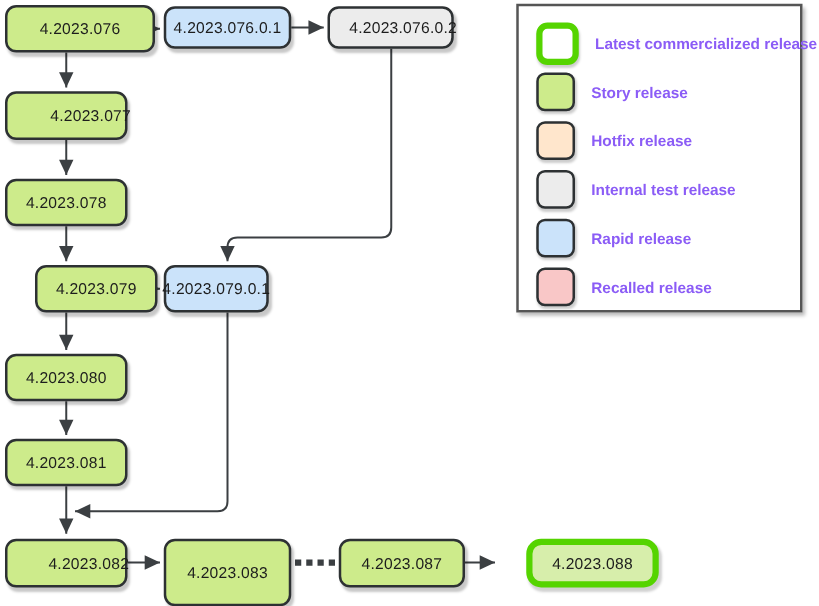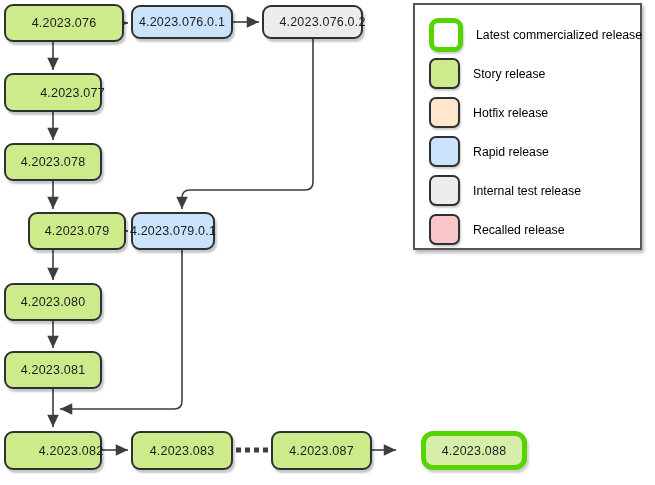--- a/index.html
+++ b/index.html
@@ -40,21 +40,21 @@
     box-sizing:border-box;width:31px;height:31px;flex:0 0 auto;
     border:2px solid var(--node-stroke);border-radius:7px;
     box-shadow:1px 2px 2px rgba(0,0,0,0.2);background:#fff;
   }
   .swatch.sw-latest{width:34px;height:34px;border:5px solid var(--latest-border);border-radius:9px;background:#ffffff;}
   .swatch.sw-story{background:var(--story-fill);}
   .swatch.sw-hotfix{background:var(--hotfix-fill);}
   .swatch.sw-rapid{background:var(--rapid-fill);}
   .swatch.sw-internal{background:var(--internal-fill);}
   .swatch.sw-recalled{background:var(--recalled-fill);}
-  .legend-label{font-size:12.3px;color:#000000;white-space:nowrap;}
+  .legend-label{font-size:12.3px;color:#8b5cf6;white-space:nowrap;font-weight:bold;}
 </style>
 </head>
 <body>
 
 <div class="canvas">
 
   <svg class="edges" viewBox="0 0 655 485">
     <defs>
       <marker id="arrow" viewBox="0 0 10 10" refX="9" refY="5" markerWidth="9" markerHeight="9" orient="auto-start-reverse">
         <path class="arrowhead" d="M0.5,1 L9,5 L0.5,9 Z"></path>
@@ -79,44 +79,44 @@
   <div class="node type-story" style="left:4px;top:4px;width:120px;height:38px;">4.2023.076</div>
   <div class="node type-rapid" style="left:131px;top:5px;width:102px;height:34px;">4.2023.076.0.1</div>
   <div class="node type-internal" style="left:262px;top:5px;width:101px;height:34px;">4.2023.076.0.2</div>
   <div class="node type-story" style="left:4px;top:73px;width:98px;height:39px;padding-left:39px;">4.2023.077</div>
   <div class="node type-story" style="left:4px;top:143px;width:98px;height:38px;">4.2023.078</div>
   <div class="node type-story" style="left:4px;top:212px;width:98px;height:38px;margin-left:24px;">4.2023.079</div>
   <div class="node type-rapid" style="left:131px;top:212px;width:84px;height:38px;">4.2023.079.0.1</div>
   <div class="node type-story" style="left:4px;top:283px;width:98px;height:38px;">4.2023.080</div>
   <div class="node type-story" style="left:4px;top:351px;width:98px;height:38px;">4.2023.081</div>
   <div class="node type-story" style="left:4px;top:431px;width:98px;height:39px;padding-left:36px;">4.2023.082</div>
-  <div class="node type-story" style="left:131px;top:431px;width:102px;height:39px;">4.2023.083</div>
+  <div class="node type-story" style="left:131px;top:431px;width:102px;height:54px;">4.2023.083</div>
   <div class="node type-story" style="left:271px;top:431px;width:101px;height:39px;">4.2023.087</div>
   <div class="node type-latest" style="left:399px;top:431px;width:106px;height:39px;">4.2023.088</div>
 
   <div class="legend">
     <div class="legend-row">
       <span class="swatch sw-latest"></span>
       <span class="legend-label">Latest commercialized release</span>
     </div>
     <div class="legend-row">
       <span class="swatch sw-story"></span>
       <span class="legend-label">Story release</span>
     </div>
     <div class="legend-row">
       <span class="swatch sw-hotfix"></span>
       <span class="legend-label">Hotfix release</span>
     </div>
     <div class="legend-row">
+      <span class="swatch sw-internal"></span>
+      <span class="legend-label">Internal test release</span>
+    </div>
+    <div class="legend-row">
       <span class="swatch sw-rapid"></span>
       <span class="legend-label">Rapid release</span>
-    </div>
-    <div class="legend-row">
-      <span class="swatch sw-internal"></span>
-      <span class="legend-label">Internal test release</span>
     </div>
     <div class="legend-row">
       <span class="swatch sw-recalled"></span>
       <span class="legend-label">Recalled release</span>
     </div>
   </div>
 
 </div>
 
 </body></html>

